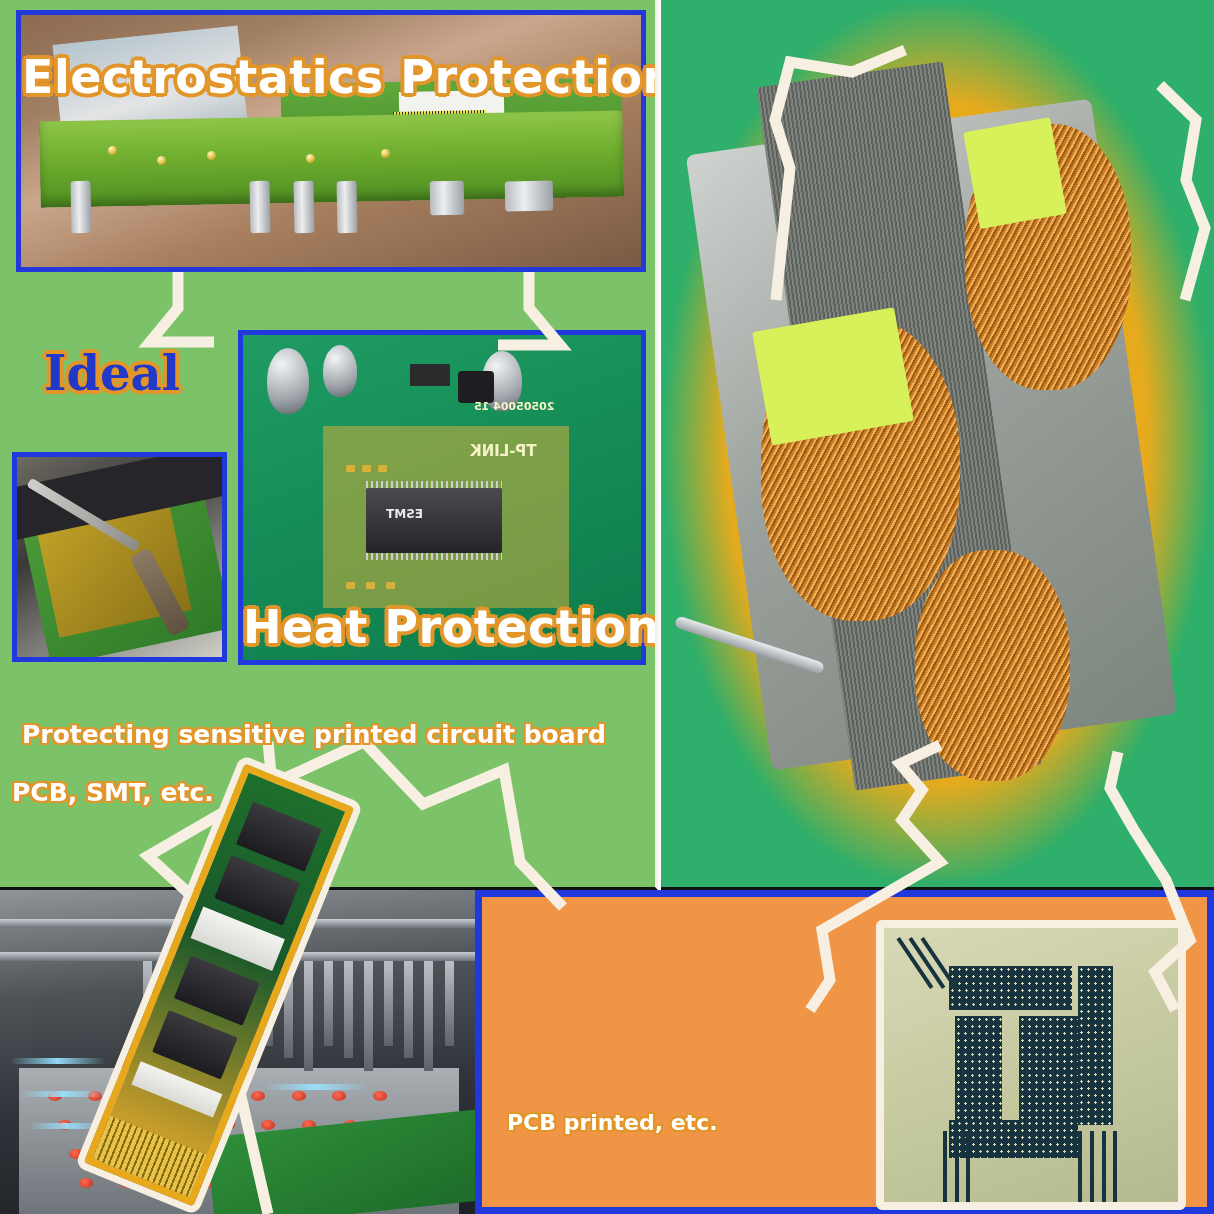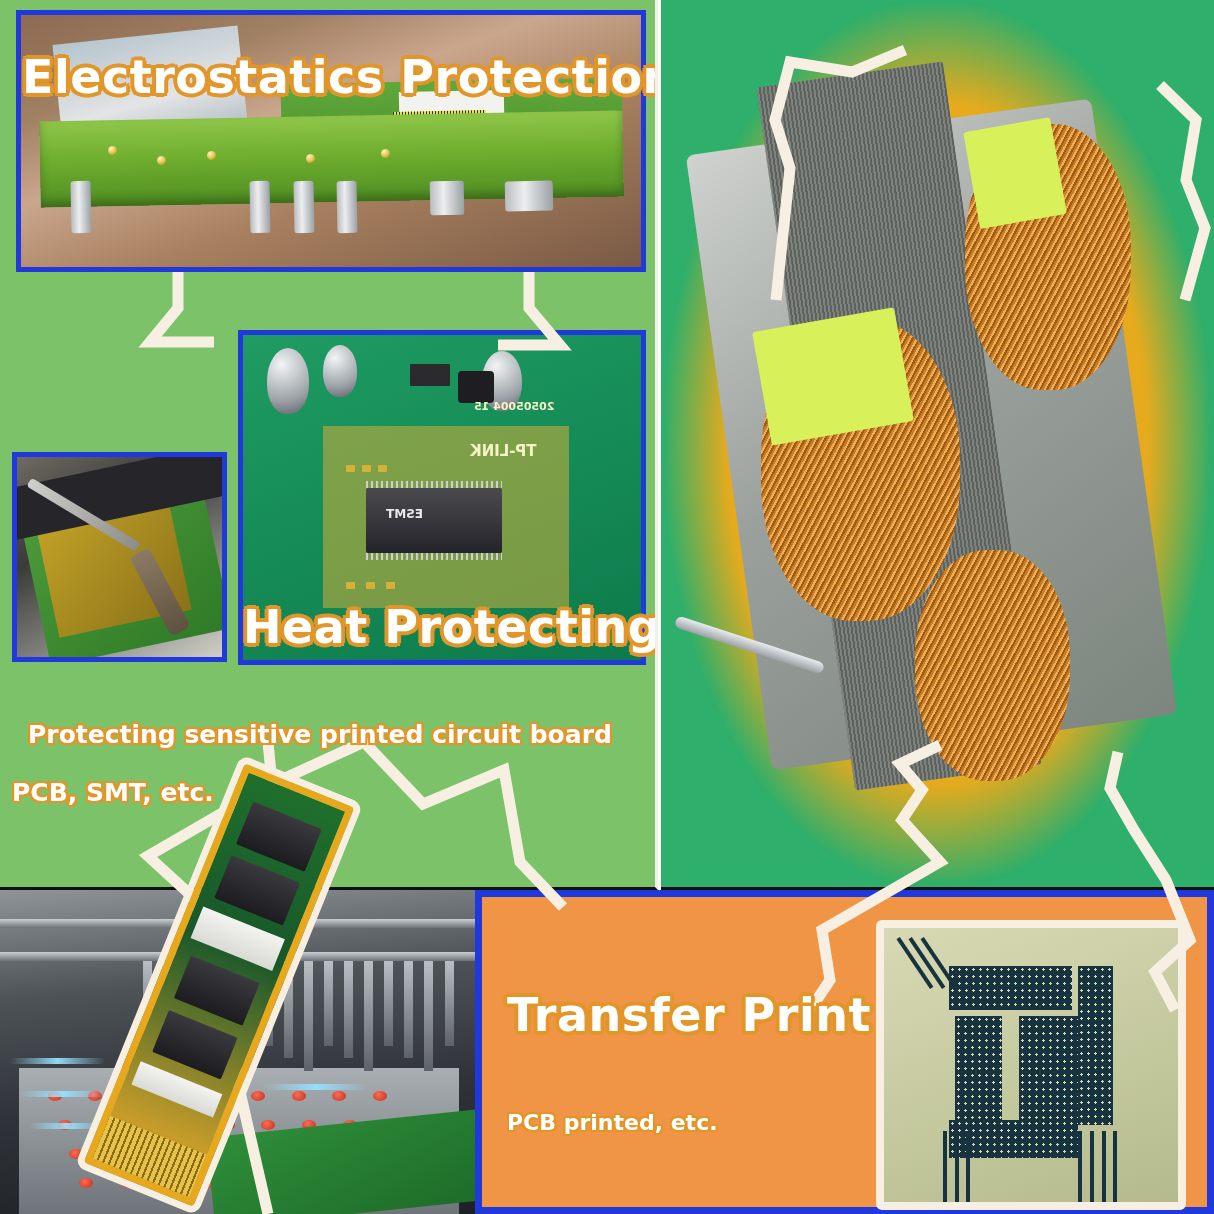--- a/index.html
+++ b/index.html
@@ -273,21 +273,21 @@
   .caption{
     position:absolute;white-space:nowrap;z-index:20;
     font-family:"DejaVu Sans", sans-serif;font-weight:bold;
     color:#FFFFFF;font-size:25px;
     text-shadow:
       -2px -2px 0 #E2962A, 2px -2px 0 #E2962A,
       -2px  2px 0 #E2962A, 2px  2px 0 #E2962A,
        0   -2px 0 #E2962A, 0    2px 0 #E2962A,
       -2px  0   0 #E2962A, 2px  0   0 #E2962A;
   }
-  #cap-esd-1{left:28px;top:720px;}
+  #cap-esd-1{left:22px;top:720px;}
   #cap-esd-2{left:12px;top:778px;}
   #cap-transfer{left:507px;top:1110px;font-size:22px;}
 </style>
 </head>
 <body>
 
 <div id="poster">
 
   <div class="panel" id="panel-esd">
 
@@ -303,20 +303,21 @@
       <div class="jack" style="left:51%"></div>
       <div class="jack" style="left:66%;width:34px;height:34px"></div>
       <div class="jack" style="left:78%;width:48px;height:30px"></div>
       <div class="solder" style="left:14%;top:52%;width:9px;height:9px"></div>
       <div class="solder" style="left:22%;top:56%;width:9px;height:9px"></div>
       <div class="solder" style="left:30%;top:54%;width:9px;height:9px"></div>
       <div class="solder" style="left:46%;top:55%;width:9px;height:9px"></div>
       <div class="solder" style="left:58%;top:53%;width:9px;height:9px"></div>
     </div>
 
+    <div id="title-ideal">Ideal</div>
 
     <div class="photo fr-blue" id="photo-solder">
       <div class="greenboard"></div>
       <div class="conformal"></div>
       <div class="blackbar"></div>
       <div class="tool"></div>
       <div class="handle"></div>
     </div>
 
     <div class="photo fr-blue" id="photo-router">
@@ -332,21 +333,21 @@
       <div class="lbl" style="left:36%;top:53%;font-size:12px;color:#e9e9e9">ESMT</div>
       <div class="smd" style="left:26%;top:40%;width:9px;height:7px"></div>
       <div class="smd" style="left:30%;top:40%;width:9px;height:7px"></div>
       <div class="smd" style="left:34%;top:40%;width:9px;height:7px"></div>
       <div class="smd" style="left:26%;top:76%;width:9px;height:7px"></div>
       <div class="smd" style="left:31%;top:76%;width:9px;height:7px"></div>
       <div class="smd" style="left:36%;top:76%;width:9px;height:7px"></div>
     </div>
 
     <div class="title" id="title-esd">Electrostatics Protection</div>
-    <div class="title" id="title-heat">Heat Protecting</div>
+    <div class="title" id="title-heat">Heat Protection</div>
     <div class="caption" id="cap-esd-1">Protecting sensitive printed circuit board</div>
     <div class="caption" id="cap-esd-2">PCB, SMT, etc.</div>
   </div>
 
   <div class="panel" id="panel-insulation">
 
     <div id="photo-motor">
       <div class="glow"></div>
       <div class="body"></div>
       <div class="lam"></div>
@@ -455,21 +456,20 @@
     <div class="trace" style="left:18%;top:2%;width:4px;height:22%;transform:rotate(-34deg)"></div>
     <div class="trace" style="left:20%;top:74%;width:4px;height:26%"></div>
     <div class="trace" style="left:24%;top:74%;width:4px;height:26%"></div>
     <div class="trace" style="left:28%;top:74%;width:4px;height:26%"></div>
     <div class="trace" style="left:66%;top:74%;width:4px;height:26%"></div>
     <div class="trace" style="left:70%;top:74%;width:4px;height:26%"></div>
     <div class="trace" style="left:74%;top:74%;width:4px;height:26%"></div>
     <div class="trace" style="left:78%;top:74%;width:4px;height:26%"></div>
   </div>
 
-  <div class="title" id="title-transfer">Transfer Print</div>
   <div class="caption" id="cap-transfer">PCB printed, etc.</div>
 
   <svg id="zigzags" width="1214" height="1214" viewBox="0 0 1214 1214">
     <g fill="none" stroke="#F7F0E2" stroke-width="11" stroke-linejoin="miter" stroke-linecap="butt">
       <polyline points="178,272 178,308 150,342 214,342"></polyline>
       <polyline points="529,272 529,308 560,345 498,345"></polyline>
       <polyline points="268,742 272,784 148,856 196,900 268,1214"></polyline>
       <polyline points="272,784 364,742 423,804 504,770 520,862 563,907"></polyline>
       <polyline points="905,50 852,72 790,62 775,120 790,168 776,300"></polyline>
       <polyline points="1160,85 1196,120 1186,180 1205,228 1185,300"></polyline>

